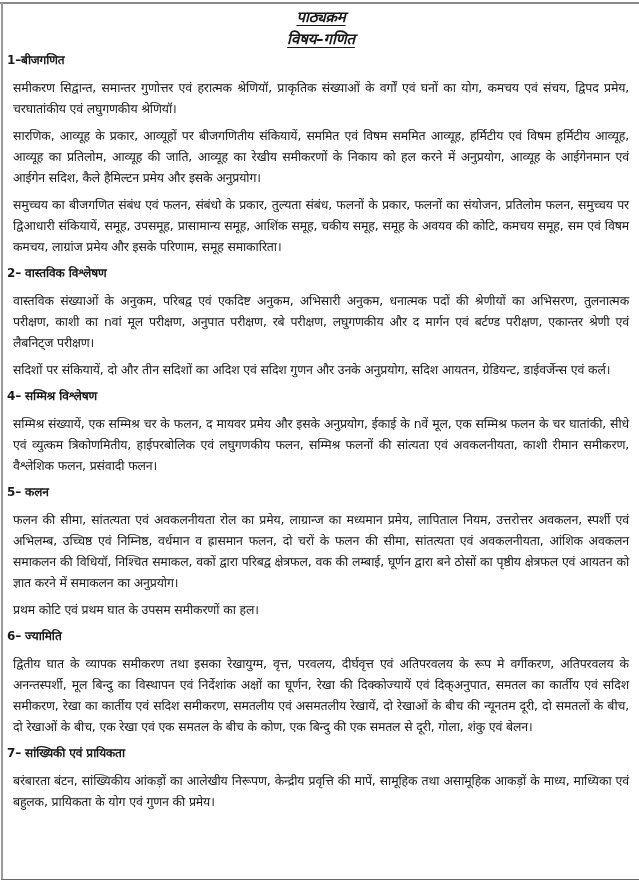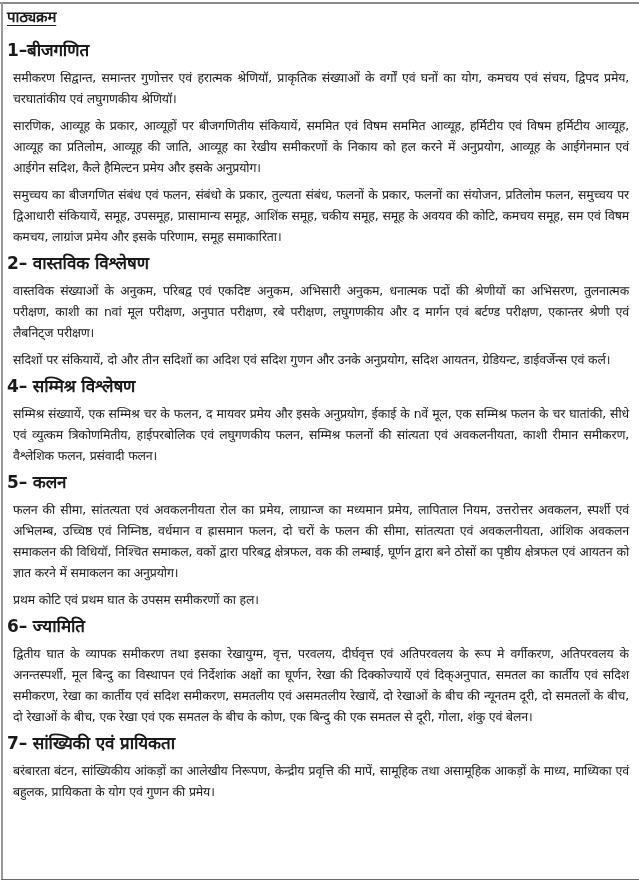--- a/index.html
+++ b/index.html
@@ -12,43 +12,44 @@
     position: absolute; left: 0; top: 0; width: 639px; height: 885px;
     box-sizing: border-box;
   }
   .frame-top { position: absolute; left: 0; top: 2px; width: 639px; height: 2px; background: #8a8a8a; }
   .frame-left { position: absolute; left: 1px; top: 2px; width: 2px; height: 878px; background: #9a9a9a; }
   .frame-bottom { position: absolute; left: 1px; top: 879px; width: 638px; height: 1px; background: #6a6a6a; }
   .content {
     position: absolute; left: 7px; top: 6px; width: 628px;
     font-size: 12.4px; line-height: 21px; letter-spacing: -0.15px;
   }
-  .title-block { text-align: left; margin-bottom: 12px; }
+  .title-block { text-align: center; margin-bottom: 0; font-style: italic; }
   .title {
     display: inline-block; font-weight: bold; font-size: 15px; line-height: 22px;
     text-decoration: underline; text-underline-offset: 3px;
   }
   .title-line { display: block; }
   .section-heading {
-    font-weight: bold; font-size: 17px; line-height: 21px; margin: 0;
+    font-weight: bold; font-size: 12px; line-height: 21px; margin: 0;
   }
   .para { margin: 6px; text-align: justify; text-align-last: left; }
 </style>
 </head>
 <body>
 
 <div class="frame">
   <div class="frame-top"></div>
   <div class="frame-left"></div>
   <div class="frame-bottom"></div>
 </div>
 
 <div class="content">
   <div class="title-block">
     <span class="title-line"><span class="title">पाठ्यक्रम</span></span>
+    <span class="title-line"><span class="title">विषय–गणित</span></span>
   </div>
 
   <div>
     <p class="section-heading">1–बीजगणित</p>
     <p class="para">समीकरण सिद्वान्त, समान्तर गुणोत्तर एवं हरात्मक श्रेणियॉ, प्राकृतिक संख्याओं के वर्गों एवं घनों का योग, कमचय एवं संचय, द्विपद प्रमेय, चरघातांकीय एवं लघुगणकीय श्रेणियॉ।</p>
     <p class="para">सारणिक, आव्यूह के प्रकार, आव्यूहों पर बीजगणितीय संकियायें, सममित एवं विषम सममित आव्यूह, हर्मिटीय एवं विषम हर्मिटीय आव्यूह, आव्यूह का प्रतिलोम, आव्यूह की जाति, आव्यूह का रेखीय समीकरणों के निकाय को हल करने में अनुप्रयोग, आव्यूह के आईगेनमान एवं आईगेन सदिश, कैले हैमिल्टन प्रमेय और इसके अनुप्रयोग।</p>
     <p class="para">समुच्चय का बीजगणित संबंध एवं फलन, संबंधो के प्रकार, तुल्यता संबंध, फलनों के प्रकार, फलनों का संयोजन, प्रतिलोम फलन, समुच्चय पर द्विआधारी संकियायें, समूह, उपसमूह, प्रासामान्य समूह, आशिंक समूह, चकीय समूह, समूह के अवयव की कोटि, कमचय समूह, सम एवं विषम कमचय, लाग्रांज प्रमेय और इसके परिणाम, समूह समाकारिता।</p>
   </div>
 
   <div>

